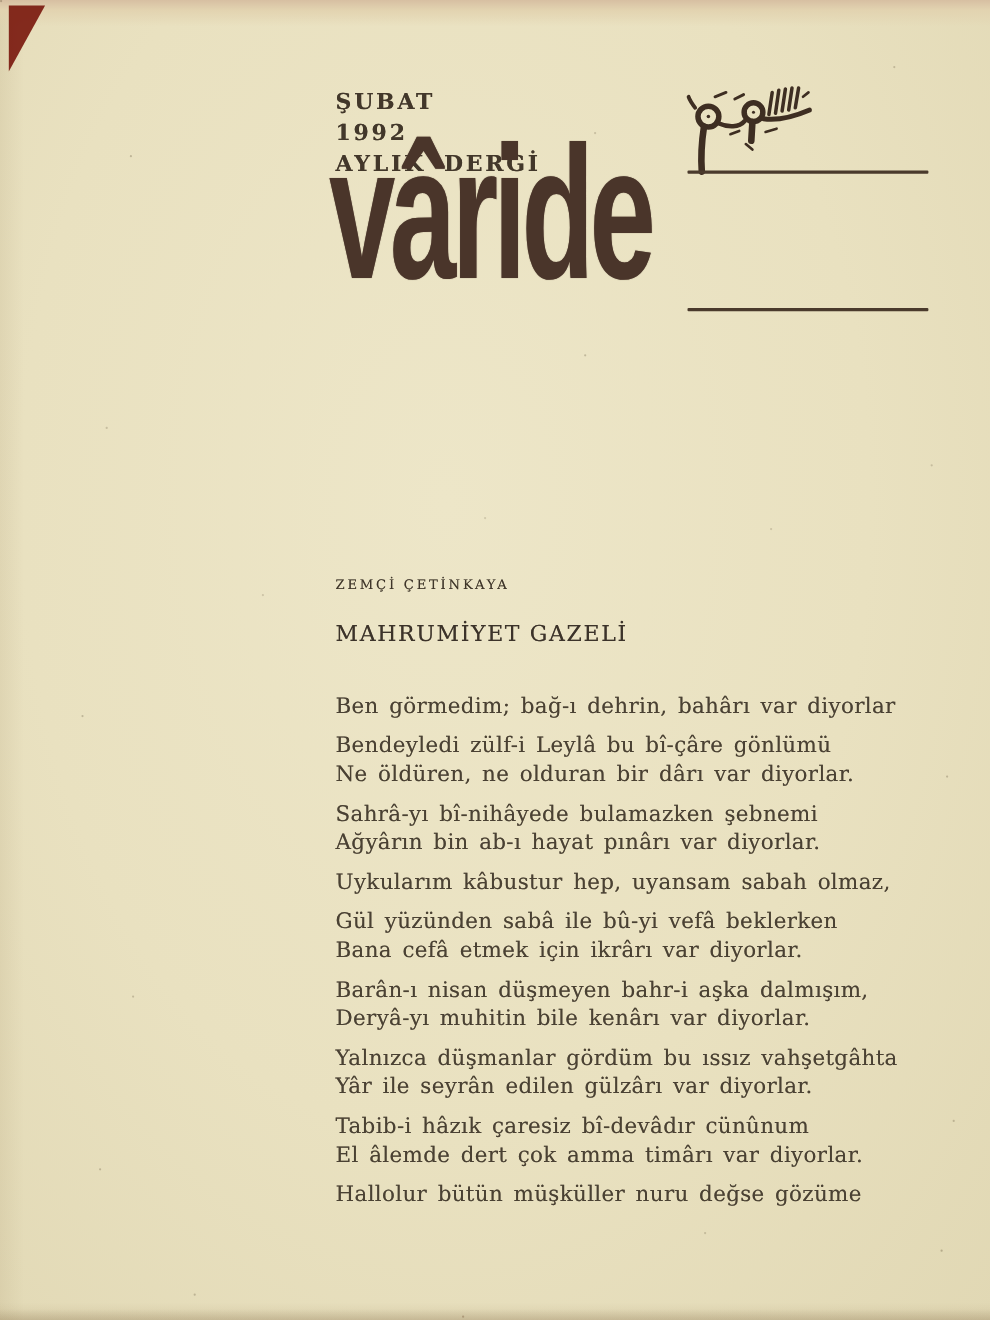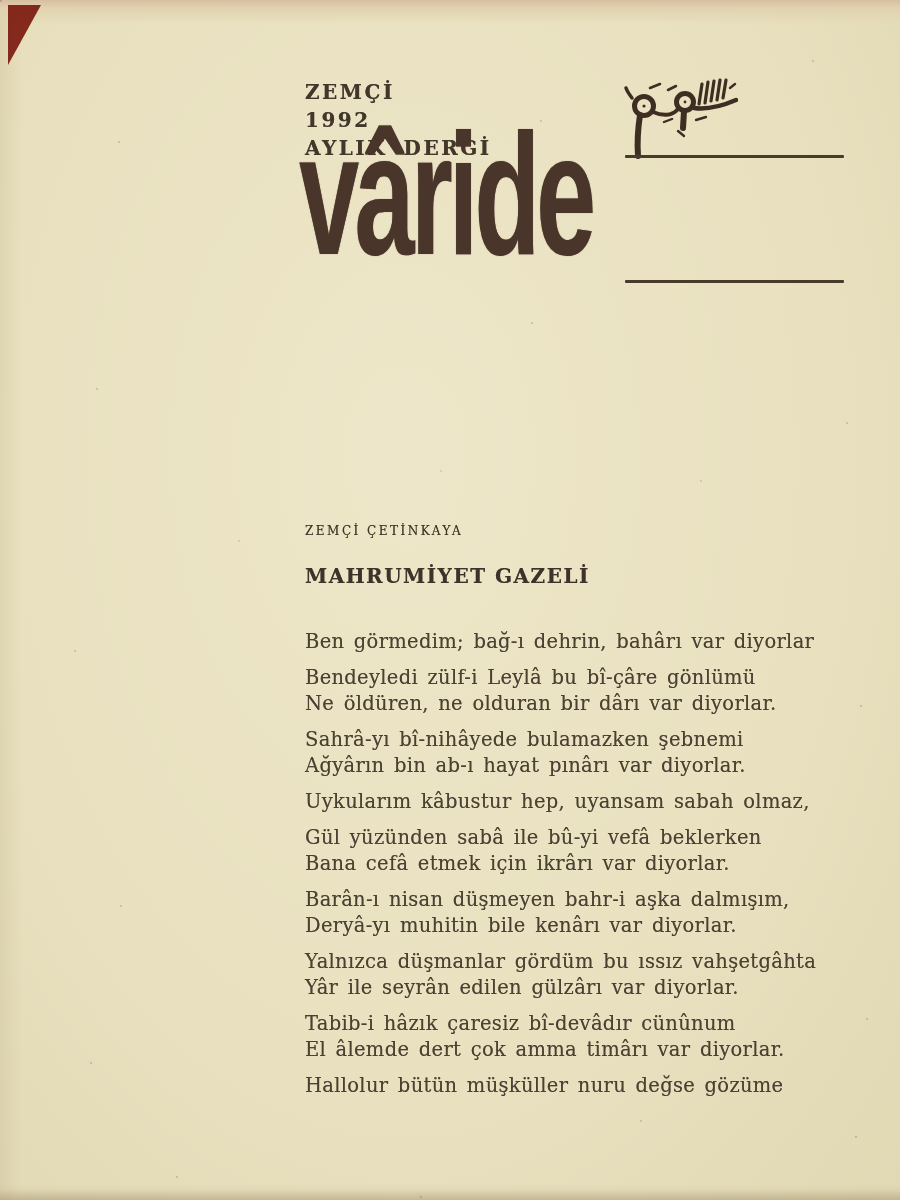--- a/index.html
+++ b/index.html
@@ -56,21 +56,21 @@
     text-shadow:0 0 1px rgba(67,51,42,.8);
   }
   
   .author{
     position:absolute;left:305px;top:524px;
     font-size:12px;letter-spacing:2.5px;color:#3f362a;
     text-shadow:0 0 .4px rgba(63,54,42,.6);white-space:nowrap;
   }
   .poem-title{
     position:absolute;left:305px;top:564px;
-    font-size:20px;font-weight:bold;letter-spacing:1.5px;color:#3c332a;
+    font-size:20px;font-weight:normal;letter-spacing:1.5px;color:#3c332a;
     text-shadow:0 0 .5px rgba(60,51,42,.65);white-space:nowrap;
   }
   .poem{
     position:absolute;left:305px;top:629px;width:575px;
     font-size:19.5px;line-height:26px;letter-spacing:.3px;word-spacing:3px;
     color:#4a4133;text-shadow:0 0 .5px rgba(74,65,51,.55);
   }
   .couplet{margin:0 0 10px 0;}
   .poem-line{white-space:nowrap;}
   
@@ -95,21 +95,21 @@
 </style>
 </head>
 <body>
 
 <div class="page">
 
   <div class="speckles"></div>
   <div class="corner-mark"></div>
 
   <div class="kicker">
-    <div class="kline">ZEMÇİ</div>
+    <div class="kline">ŞUBAT</div>
     <div class="kline">1992</div>
     <div class="kline wide">AYLIK DERGİ</div>
   </div>
 
   <div class="logo">
     <span>vâride</span>
   </div>
 
   <div class="calligraphy">
     <svg width="118" height="86" viewBox="0 0 118 86" fill="none" stroke="#3e2e22" stroke-linecap="round">

